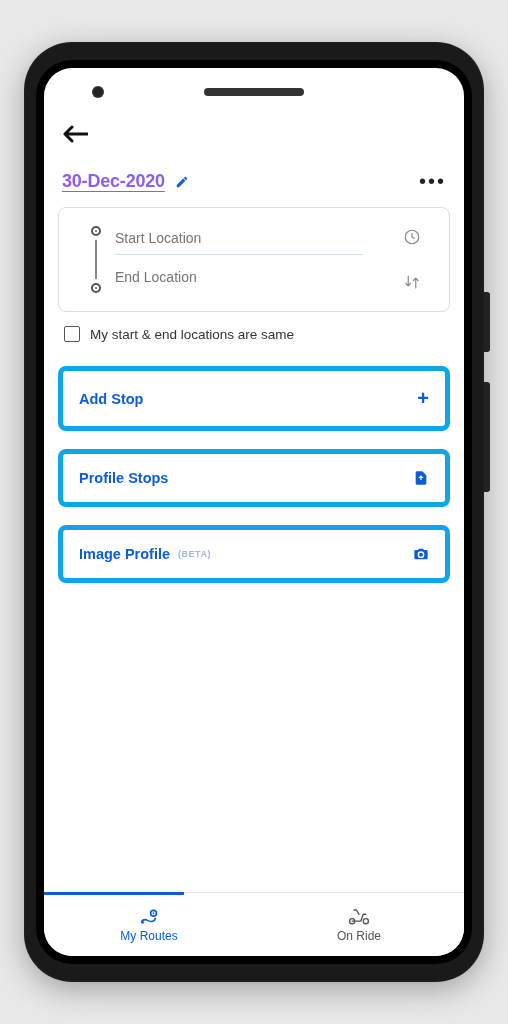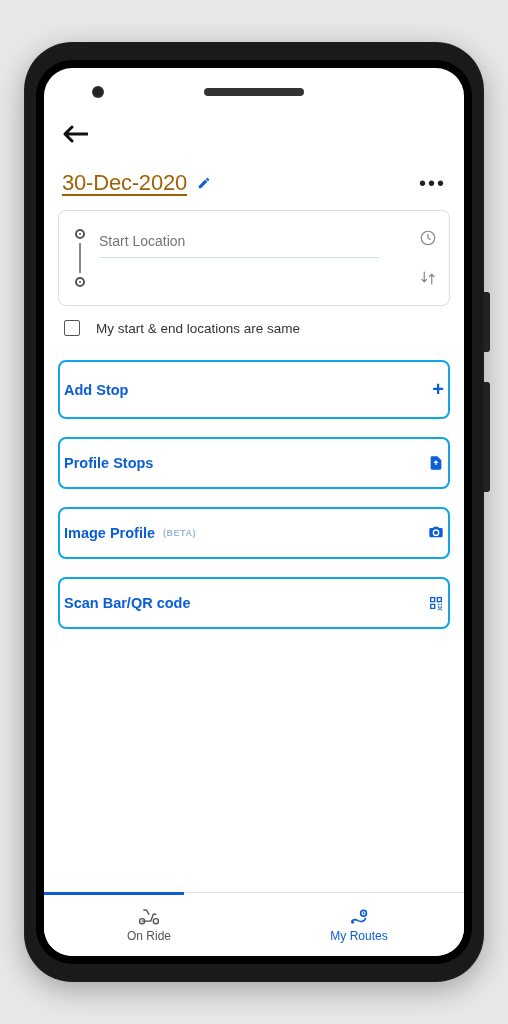--- a/index.html
+++ b/index.html
@@ -81,34 +81,34 @@
     line-height: 1;
   }
   .date-row {
     display: flex;
     align-items: center;
     justify-content: space-between;
     padding: 18px 18px 14px;
   }
   .date-left { display: flex; align-items: center; gap: 10px; }
   .date-link {
-    color: #a16207;
-    font-weight: 400;
-    font-size: 22px;
+    color: #8b5cf6;
+    font-weight: 700;
+    font-size: 18px;
     text-decoration: underline;
     text-underline-offset: 4px;
     letter-spacing: -0.2px;
   }
   .pencil-icon { color: #0b5ed7; }
   .kebab { font-size: 20px; letter-spacing: 2px; color: #222; cursor: pointer; }
   .content { flex: 1; padding: 0 14px; overflow-y: auto; }
   .card {
     border: 1px solid #d8dee6;
     border-radius: 8px;
-    padding: 14px 12px 18px;
+    padding: 14px 28px 18px;
     display: flex;
     gap: 10px;
     position: relative;
   }
   .route-line {
     display: flex;
     flex-direction: column;
     align-items: center;
     padding-top: 4px;
     width: 18px;
@@ -131,34 +131,35 @@
     background: transparent;
     width: calc(100% - 30px);
   }
   .field.end { border-bottom: none; color: #666; }
   .side-icons {
     display: flex; flex-direction: column; justify-content: space-around;
     color: #888; gap: 22px; padding-top: 4px;
   }
   .icn { width: 18px; height: 18px; display:inline-flex; align-items:center; justify-content:center; }
   .same-row {
-    display: flex; align-items: center; gap: 16px;
+    display: flex; align-items: center; gap: 10px;
     padding: 14px 6px 6px; font-size: 13.5px; color: #333;
   }
   .cbx {
     width: 16px; height: 16px; border: 1.6px solid #555; border-radius: 2px;
     background: #fff; cursor: pointer;
   }
   .action-btn {
-    border: 2px solid #0ea5e9;
+    border: 5px solid #0ea5e9;
     border-radius: 8px;
-    padding: 16px 4px;
+    padding: 16px 16px;
     margin-top: 18px;
     display: flex;
     justify-content: space-between;
+    align-items: center;
     color: #0b5ed7;
     font-weight: 800;
     font-size: 14.5px;
     cursor: pointer;
     background: #fff;
   }
   .action-btn .label { display:flex; align-items:center; gap:8px; }
   .beta { font-size: 9px; color: #9fb6de; font-weight: 600; letter-spacing: 0.5px; }
   .btn-icon { color: #0b5ed7; font-size: 16px; }
   .plus { font-size: 20px; font-weight: 800; }
@@ -214,20 +215,21 @@
       <div class="content">
 
         <div class="card">
           <div class="route-line">
             <span class="circ"></span>
             <span class="vline"></span>
             <span class="circ"></span>
           </div>
           <div class="fields">
             <input class="field" placeholder="Start Location" style="">
+            <input class="field end" placeholder="End Location" style="">
           </div>
           <div class="side-icons">
             <span class="icn">
               <svg width="18" height="18" viewBox="0 0 24 24">
                   <circle cx="12" cy="12" r="9" stroke="#888" stroke-width="1.6" fill="none"></circle>
                   <path d="M12 7v5l3 2" stroke="#888" stroke-width="1.6" fill="none" stroke-linecap="round"></path>
                 </svg>
             </span>
             <span class="icn">
               <svg width="18" height="18" viewBox="0 0 24 24">
@@ -261,51 +263,43 @@
             <span>Image Profile</span>
             <span class="beta">(BETA)</span>
           </span>
           <span class="btn-icon">
             <svg width="16" height="14" viewBox="0 0 24 20">
                 <path fill="#0b5ed7" d="M9 2l-1.5 2H4a2 2 0 0 0-2 2v10a2 2 0 0 0 2 2h16a2 2 0 0 0 2-2V6a2 2 0 0 0-2-2h-3.5L15 2H9zm3 4a5 5 0 1 1 0 10 5 5 0 0 1 0-10zm0 2a3 3 0 1 0 0 6 3 3 0 0 0 0-6z"></path>
               </svg>
           </span>
         </div>
 
-        <div class="action-btn">
-          <span class="label">Scan Bar/QR code</span>
-          <span class="btn-icon">
-            <svg width="16" height="16" viewBox="0 0 24 24">
-                <path fill="#0b5ed7" d="M3 3h8v8H3V3zm2 2v4h4V5H5zm8-2h8v8h-8V3zm2 2v4h4V5h-4zM3 13h8v8H3v-8zm2 2v4h4v-4H5zm10-2h2v2h-2v-2zm4 0h2v2h-2v-2zm-4 4h2v2h-2v-2zm2 2h2v2h-2v-2zm2-2h2v2h-2v-2zm0 4h2v2h-2v-2zm-4 0h2v2h-2v-2z"></path>
-              </svg>
-          </span>
-        </div>
 
       </div>
 
       <div class="bottom-nav">
         <div class="tab-indicator"></div>
-        <div class="nav-item">
-          <span class="nav-icon">
-            <svg width="24" height="20" viewBox="0 0 28 22">
-                <circle cx="6" cy="17" r="3" stroke="#555" stroke-width="1.6" fill="none"></circle>
-                <circle cx="22" cy="17" r="3" stroke="#555" stroke-width="1.6" fill="none"></circle>
-                <path d="M6 17h10l3-8h3M14 9l-3-5h-3" stroke="#555" stroke-width="1.6" fill="none" stroke-linecap="round" stroke-linejoin="round"></path>
-              </svg>
-          </span>
-          <span>On Ride</span>
-        </div>
         <div class="nav-item active">
           <span class="nav-icon">
             <svg width="22" height="20" viewBox="0 0 24 22">
                 <path stroke="#0b5ed7" stroke-width="1.8" fill="none" d="M4 18c0-2 2-3 4-3s3 2 6 2 5-1 5-4"></path>
                 <circle cx="17" cy="8" r="3.2" stroke="#0b5ed7" stroke-width="1.8" fill="none"></circle>
                 <circle cx="17" cy="8" r="1" fill="#0b5ed7"></circle>
                 <circle cx="5" cy="18" r="1.5" fill="#0b5ed7"></circle>
               </svg>
           </span>
           <span>My Routes</span>
         </div>
+        <div class="nav-item">
+          <span class="nav-icon">
+            <svg width="24" height="20" viewBox="0 0 28 22">
+                <circle cx="6" cy="17" r="3" stroke="#555" stroke-width="1.6" fill="none"></circle>
+                <circle cx="22" cy="17" r="3" stroke="#555" stroke-width="1.6" fill="none"></circle>
+                <path d="M6 17h10l3-8h3M14 9l-3-5h-3" stroke="#555" stroke-width="1.6" fill="none" stroke-linecap="round" stroke-linejoin="round"></path>
+              </svg>
+          </span>
+          <span>On Ride</span>
+        </div>
       </div>
 
     </div>
   </div>
 </div>
 
 </body></html>

